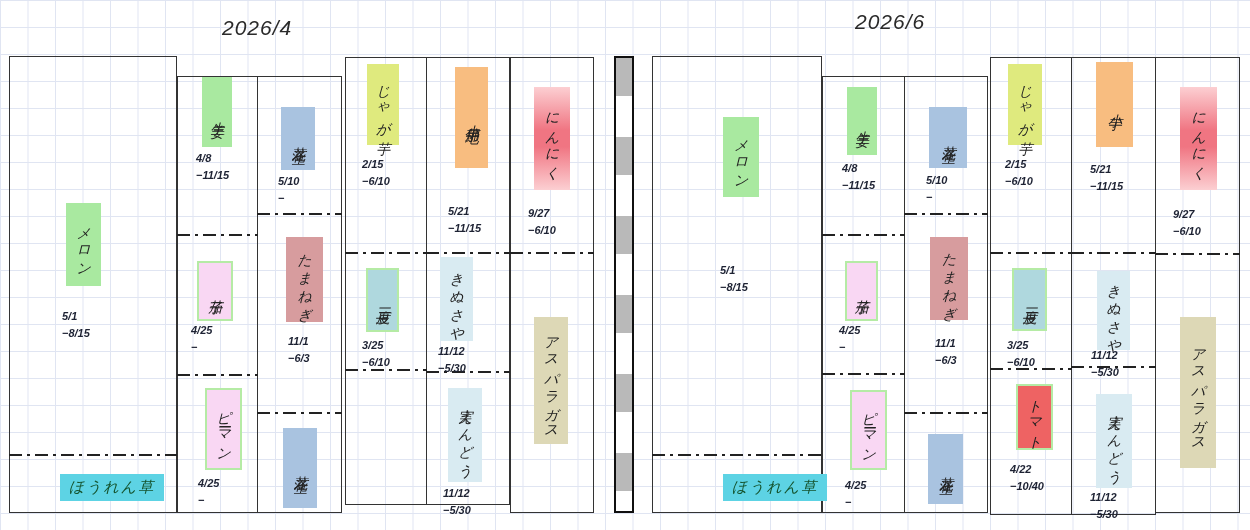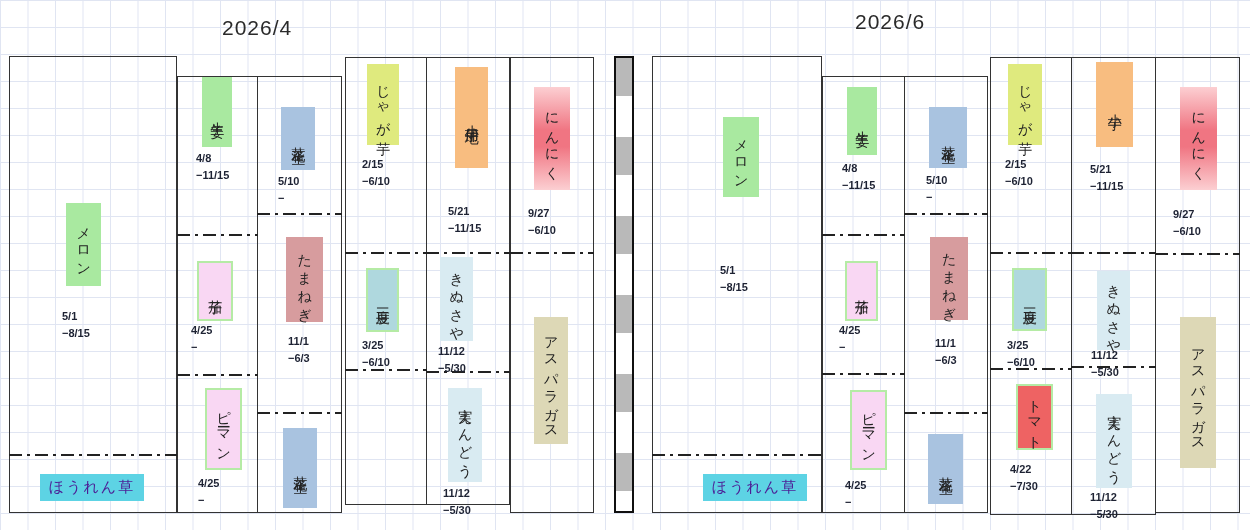--- a/index.html
+++ b/index.html
@@ -4,33 +4,34 @@
 <style>
   html,body{margin:0;padding:0;background:#fff;}
   .stage{
     position:relative;width:1250px;height:530px;overflow:hidden;background:#fff;
     background-image:
       linear-gradient(#e0e5f2 1px, transparent 1px),
       linear-gradient(90deg,#e0e5f2 1px, transparent 1px);
     background-size:27.5px 27px;
     font-family:"Liberation Sans","DejaVu Sans",sans-serif;
     color:#1c1c1c;
+    font-style:italic;
   }
   .title{position:absolute;font-size:21px;color:#2a2a2a;letter-spacing:1px;}
   .box{position:absolute;border:1.6px solid #333;box-sizing:border-box;}
   .dashdot{position:absolute;height:2px;
     background-image:repeating-linear-gradient(90deg,#222 0 13px,transparent 13px 18px,#222 18px 21px,transparent 21px 26px);}
   .chip{
     position:absolute;display:flex;align-items:center;justify-content:center;
     writing-mode:vertical-rl;text-orientation:upright;
     font-size:14px;letter-spacing:2px;line-height:1.1;color:#222;box-sizing:border-box;
   }
   .chip-h{
     position:absolute;display:flex;align-items:center;justify-content:center;
-    font-size:15px;letter-spacing:2px;color:#4c1d95;box-sizing:border-box;
+    font-size:15px;letter-spacing:2px;color:#14532d;box-sizing:border-box;margin-left:20px;
   }
   .dates{position:absolute;font-size:11px;font-weight:700;color:#1d2233;
     white-space:pre-line;line-height:1.5;}
   .c-green{background:#a9e9a0;}
   .c-bluegray{background:#a9c3e0;}
   .c-pink{background:#f9d7f3;border:2px solid #b5eba5;}
   .c-rose{background:#d79c9e;}
   .c-yellow{background:#dfea7e;}
   .c-teal{background:#afd8de;border:2px solid #b5eba5;}
   .c-orange{background:#f8bd80;}
@@ -173,21 +174,21 @@
   <div class="chip c-yellow" style="left:1008px;top:64px;width:34px;height:81px;">じゃが芋</div>
   <div class="dates" style="left:1005px;top:156px;">2/15
 −6/10</div>
 
   <div class="chip c-teal" style="left:1012px;top:268px;width:35px;height:63px;">三度豆</div>
   <div class="dates" style="left:1007px;top:337px;">3/25
 −6/10</div>
 
   <div class="chip c-red" style="left:1016px;top:384px;width:37px;height:66px;">トマト</div>
   <div class="dates" style="left:1010px;top:461px;">4/22
-−7/30</div>
+−10/40</div>
 
   <div class="chip c-orange" style="left:1096px;top:62px;width:37px;height:85px;">小芋</div>
   <div class="dates" style="left:1090px;top:161px;">5/21
 −11/15</div>
 
   <div class="chip c-lightcyan" style="left:1097px;top:271px;width:33px;height:79px;">きぬさや</div>
   <div class="dates" style="left:1091px;top:347px;">11/12
 −5/30</div>
 
   <div class="chip c-lightcyan" style="left:1096px;top:394px;width:36px;height:94px;">実えんどう</div>

